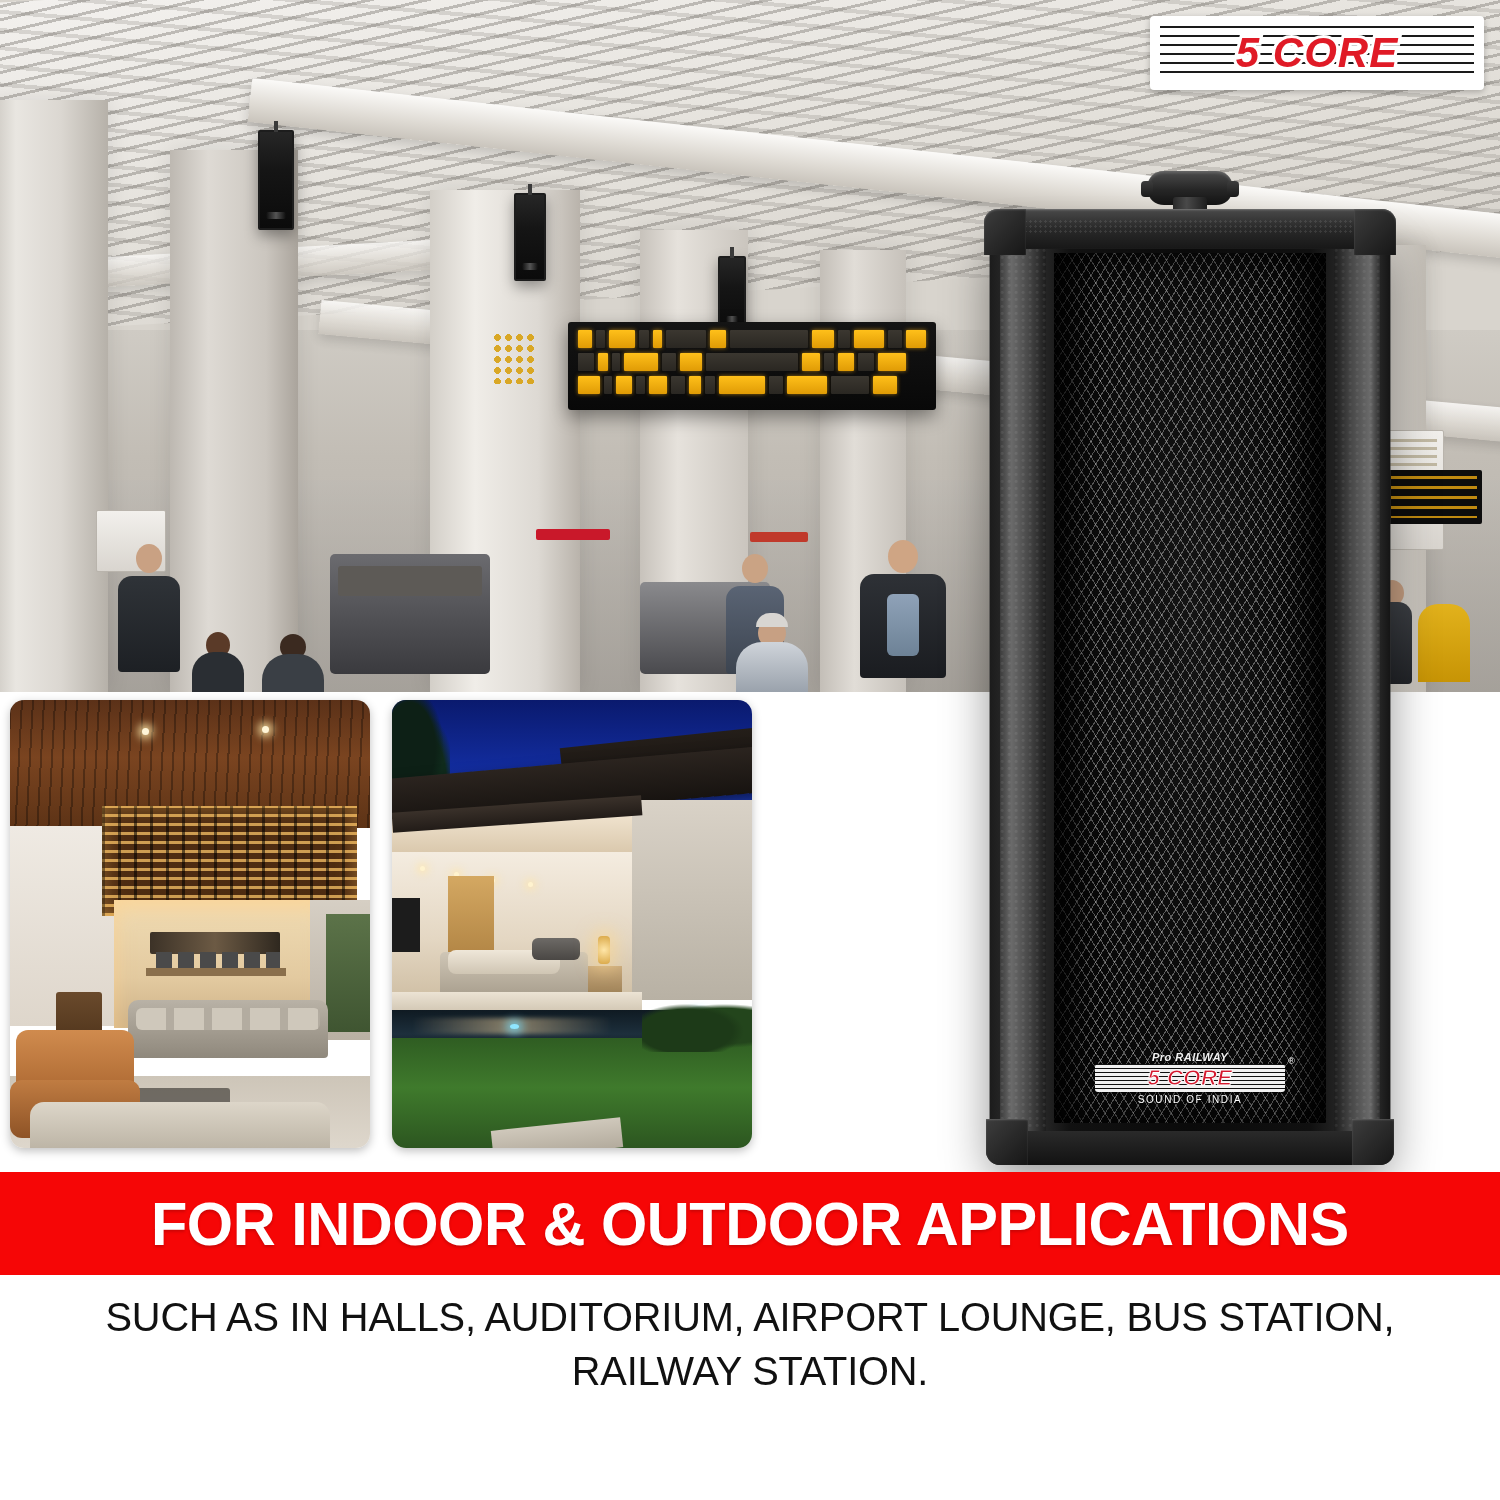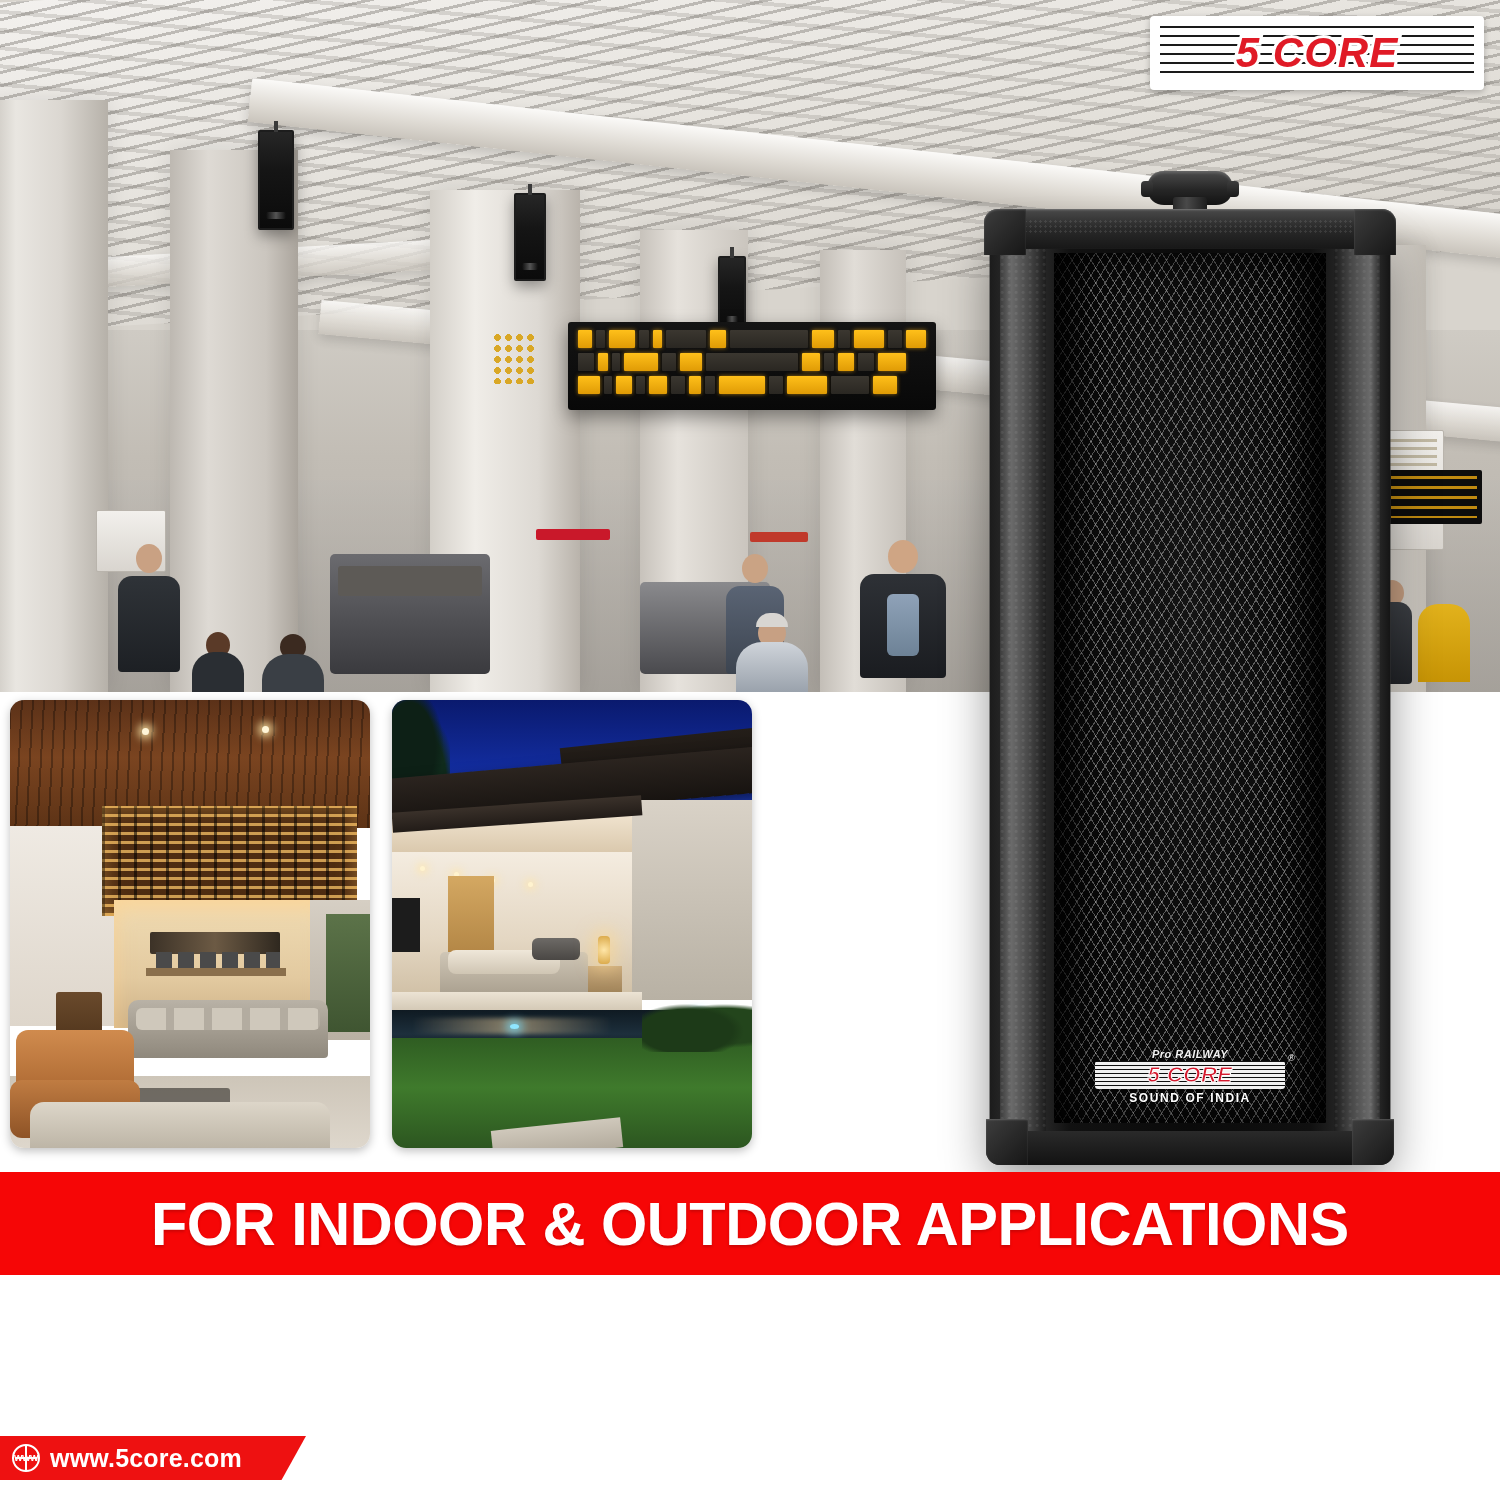--- a/index.html
+++ b/index.html
@@ -188,21 +188,21 @@
 
   .badge { position:absolute; left:50%; bottom:48px; transform:translateX(-50%);
     width:190px; text-align:center; color:#fff; }
   .badge .pro { font-size:11px; letter-spacing:.5px; font-weight:bold; font-style:italic;
     color:#f2f2f2; margin-bottom:1px; text-shadow:0 1px 1px #000; }
   .badge .logobar { position:relative; background:#f2f2f2; border-radius:3px; padding:3px 8px;
     background-image:repeating-linear-gradient(180deg,#111 0 1px, #f2f2f2 1px 4px);
     box-shadow:0 1px 3px rgba(0,0,0,.7); }
   .badge .logotxt { font-size:22px; font-weight:bold; font-style:italic; color:#d41a2f;
     -webkit-text-stroke:1px #fff; letter-spacing:.5px; line-height:1; position:relative; }
-  .badge .soi { font-size:12px; font-weight:bold; letter-spacing:1.6px; color:#fff;
+  .badge .soi { font-size:10px; font-weight:normal; letter-spacing:1.6px; color:#fff;
     margin-top:2px; text-shadow:0 1px 1px #000; }
   .badge .reg { position:absolute; right:-10px; top:-8px; font-size:9px; color:#fff; }
 
   
   .thumbs { position:absolute; left:0; top:700px; width:760px; height:455px; z-index:4; }
   .thumb { position:absolute; top:0; width:360px; height:448px; border-radius:14px; overflow:hidden;
     box-shadow:0 3px 10px rgba(0,0,0,.25); }
   .thumb-indoor { left:10px; }
   .thumb-outdoor { left:392px; }
 
@@ -545,27 +545,24 @@
         </div>
         <div class="soi">SOUND OF INDIA</div>
       </div>
     </div>
   </div>
 
   <div class="band">
     <span>FOR INDOOR &amp; OUTDOOR APPLICATIONS</span>
   </div>
 
-
-  <div class="wtag">
-    <div class="globe">
-      <b>WWW</b>
-    </div>
-    <div class="url">www.5core.com</div>
+  <div class="subtitle">
+    <span>SUCH AS IN HALLS, AUDITORIUM, AIRPORT LOUNGE, BUS STATION, RAILWAY STATION.</span>
   </div>
+
 
   <div class="brand">
     <div class="brand-lines"></div>
     <div class="brand-text2">5 CORE</div>
     <div class="brand-text">5 CORE</div>
   </div>
 
 </div>
 
 </body></html>

